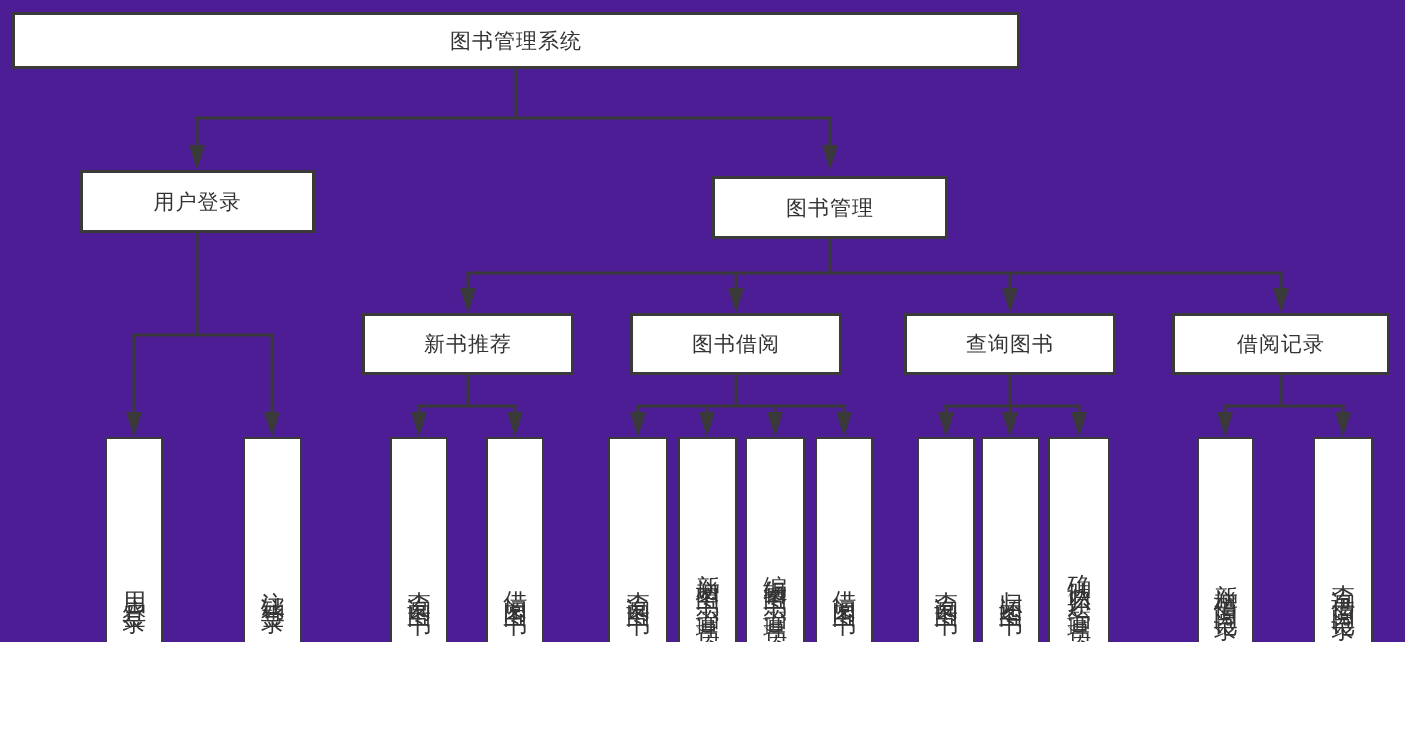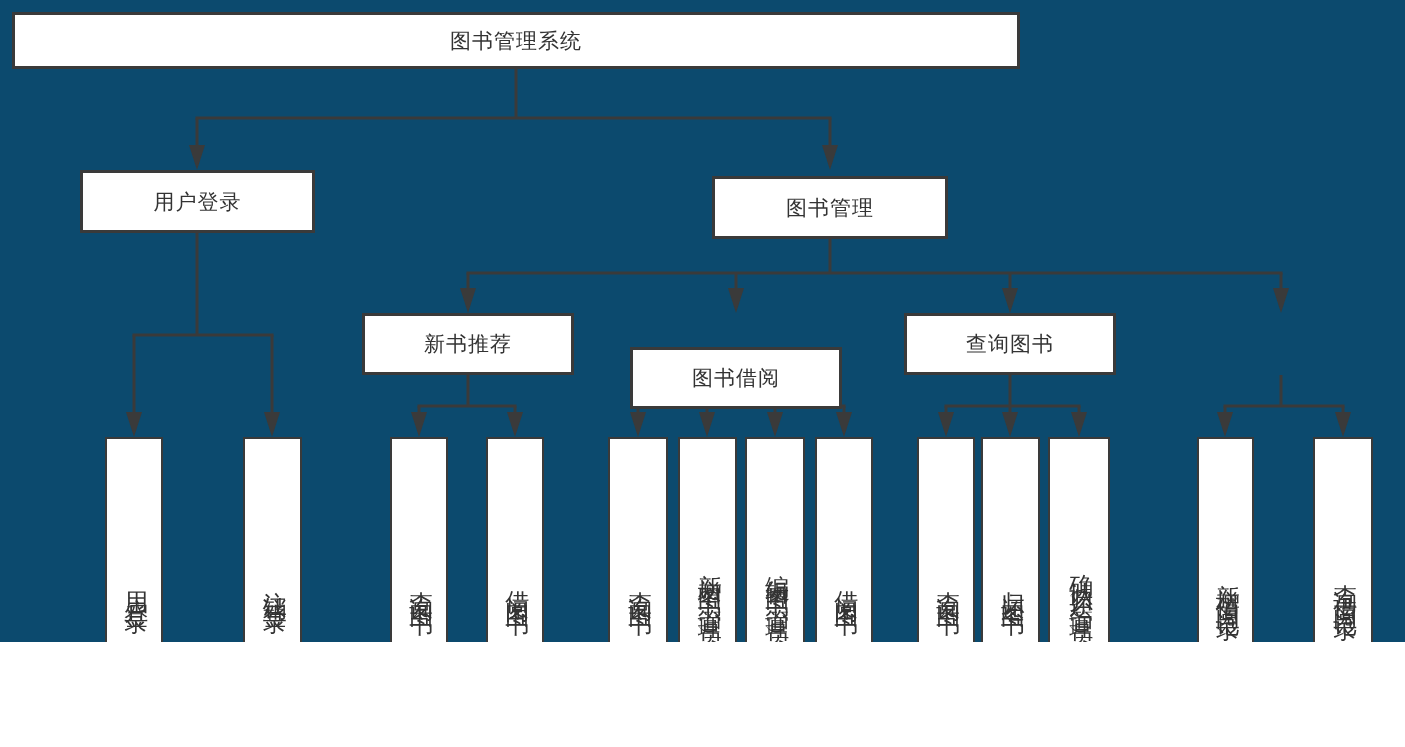--- a/index.html
+++ b/index.html
@@ -1,22 +1,22 @@
 <!DOCTYPE html>
 <html><head>
 <meta charset="utf-8">
 <style>
   html, body { margin: 0; padding: 0; background: #ffffff; }
   .stage {
     position: relative;
     width: 1405px;
     height: 642px;
-    background: #0c4a6e;
+    background: #4c1d95;
     overflow: hidden;
-    font-family: Liberation Mono, monospace;
+    font-family: Liberation Sans, sans-serif;
     color: #303030;
   }
   .connectors {
     position: absolute;
     left: 0; top: 0;
     z-index: 0;
   }
   .box {
     position: absolute;
     box-sizing: border-box;
@@ -130,25 +130,28 @@
   <div class="box" style="left:80px; top:170px; width:235px; height:63px;">
     <span class="h-label">用户登录</span>
   </div>
   <div class="box" style="left:712px; top:176px; width:236px; height:63px;">
     <span class="h-label">图书管理</span>
   </div>
 
   <div class="box" style="left:362px; top:313px; width:212px; height:62px;">
     <span class="h-label">新书推荐</span>
   </div>
-  <div class="box" style="left:630px; top:313px; width:212px; height:62px;margin-top:34px;">
+  <div class="box" style="left:630px; top:313px; width:212px; height:62px;">
     <span class="h-label">图书借阅</span>
   </div>
   <div class="box" style="left:904px; top:313px; width:212px; height:62px;">
     <span class="h-label">查询图书</span>
+  </div>
+  <div class="box" style="left:1172px; top:313px; width:218px; height:62px;">
+    <span class="h-label">借阅记录</span>
   </div>
 
   <div class="box v-box" style="left:105px; top:437px; width:58px; height:298px;">
     <span class="v-label">用户登录</span>
   </div>
   <div class="box v-box" style="left:243px; top:437px; width:59px; height:298px;">
     <span class="v-label">注销登录</span>
   </div>
 
   <div class="box v-box" style="left:390px; top:437px; width:58px; height:298px;">

